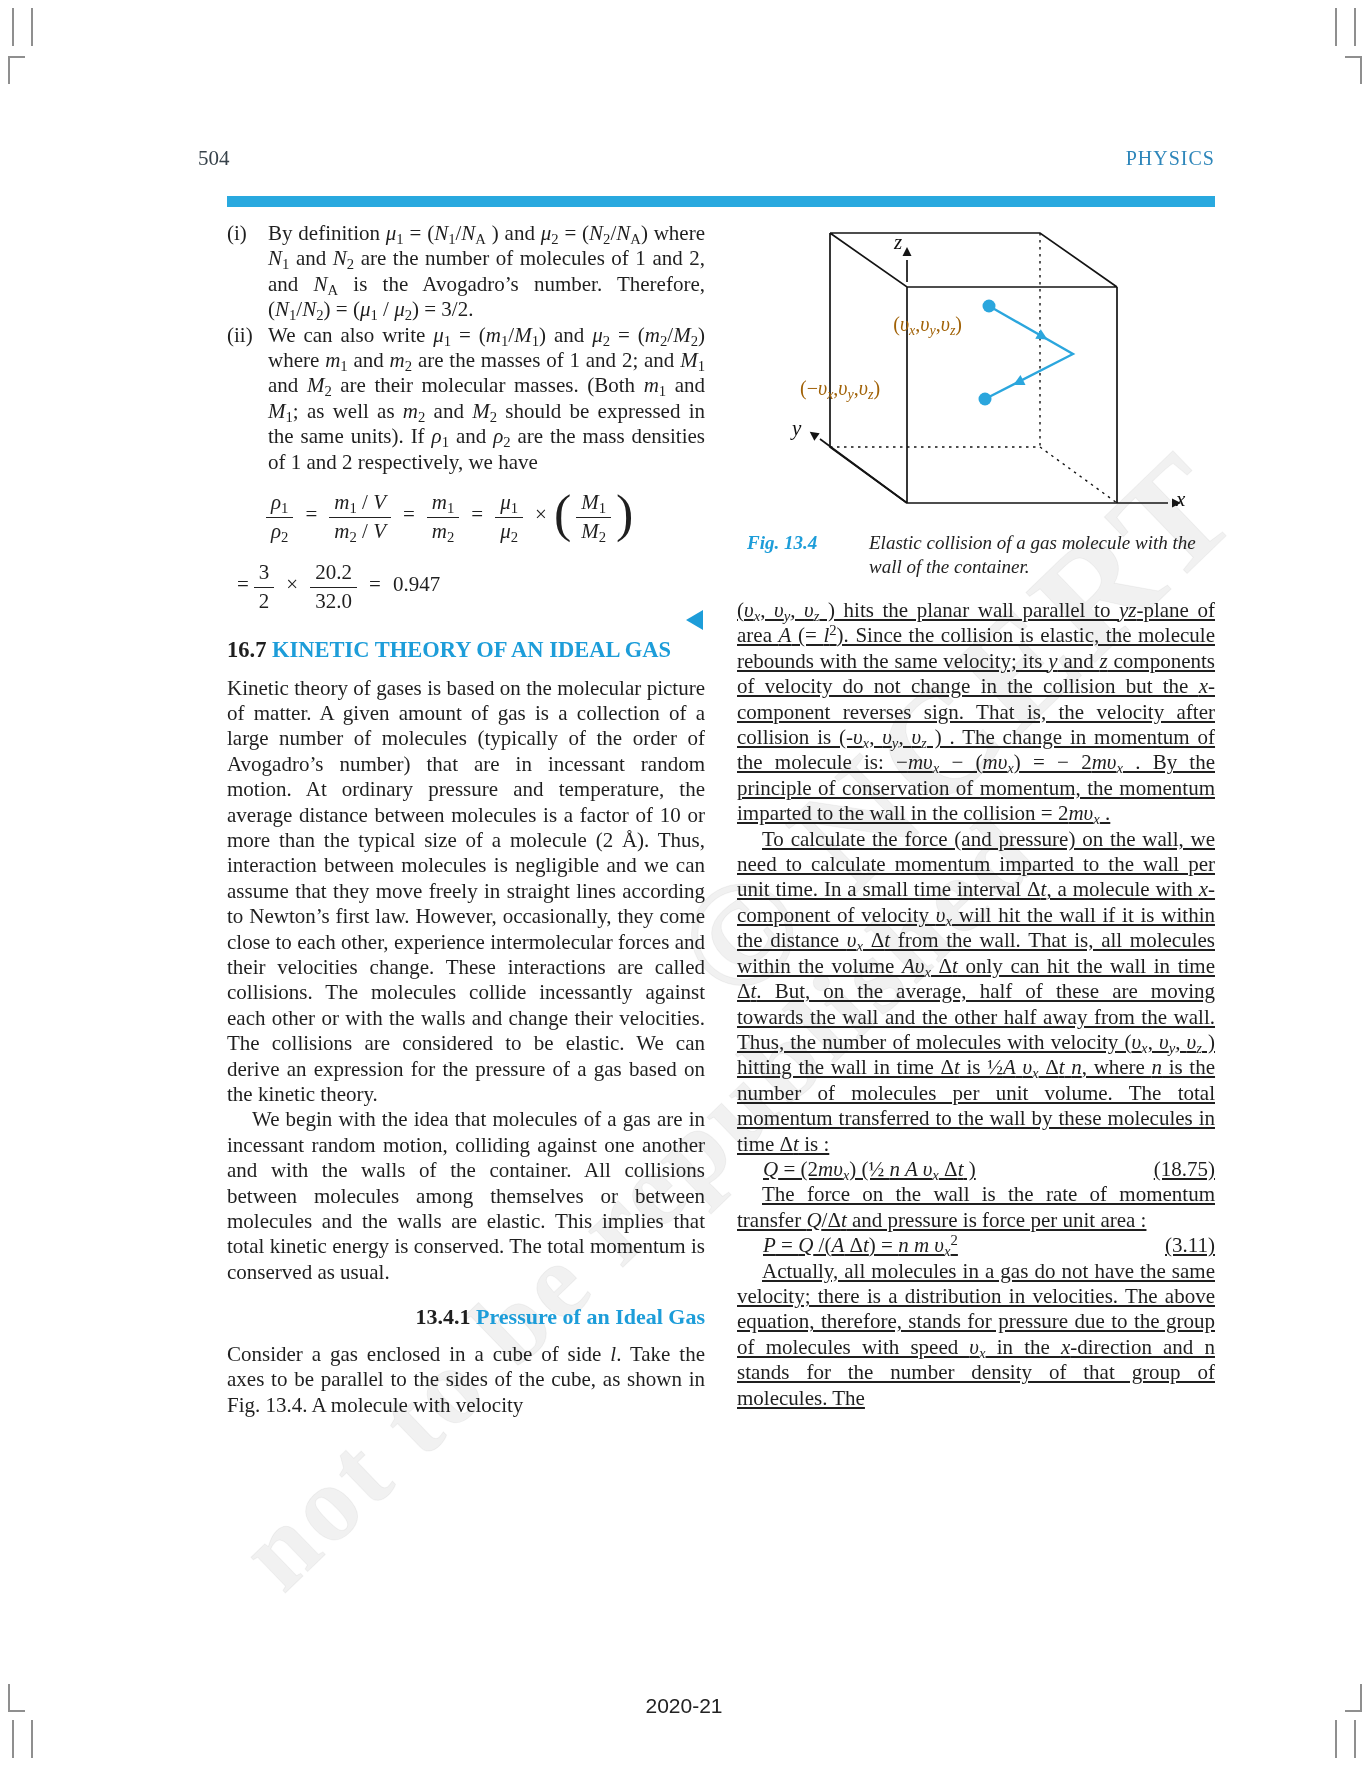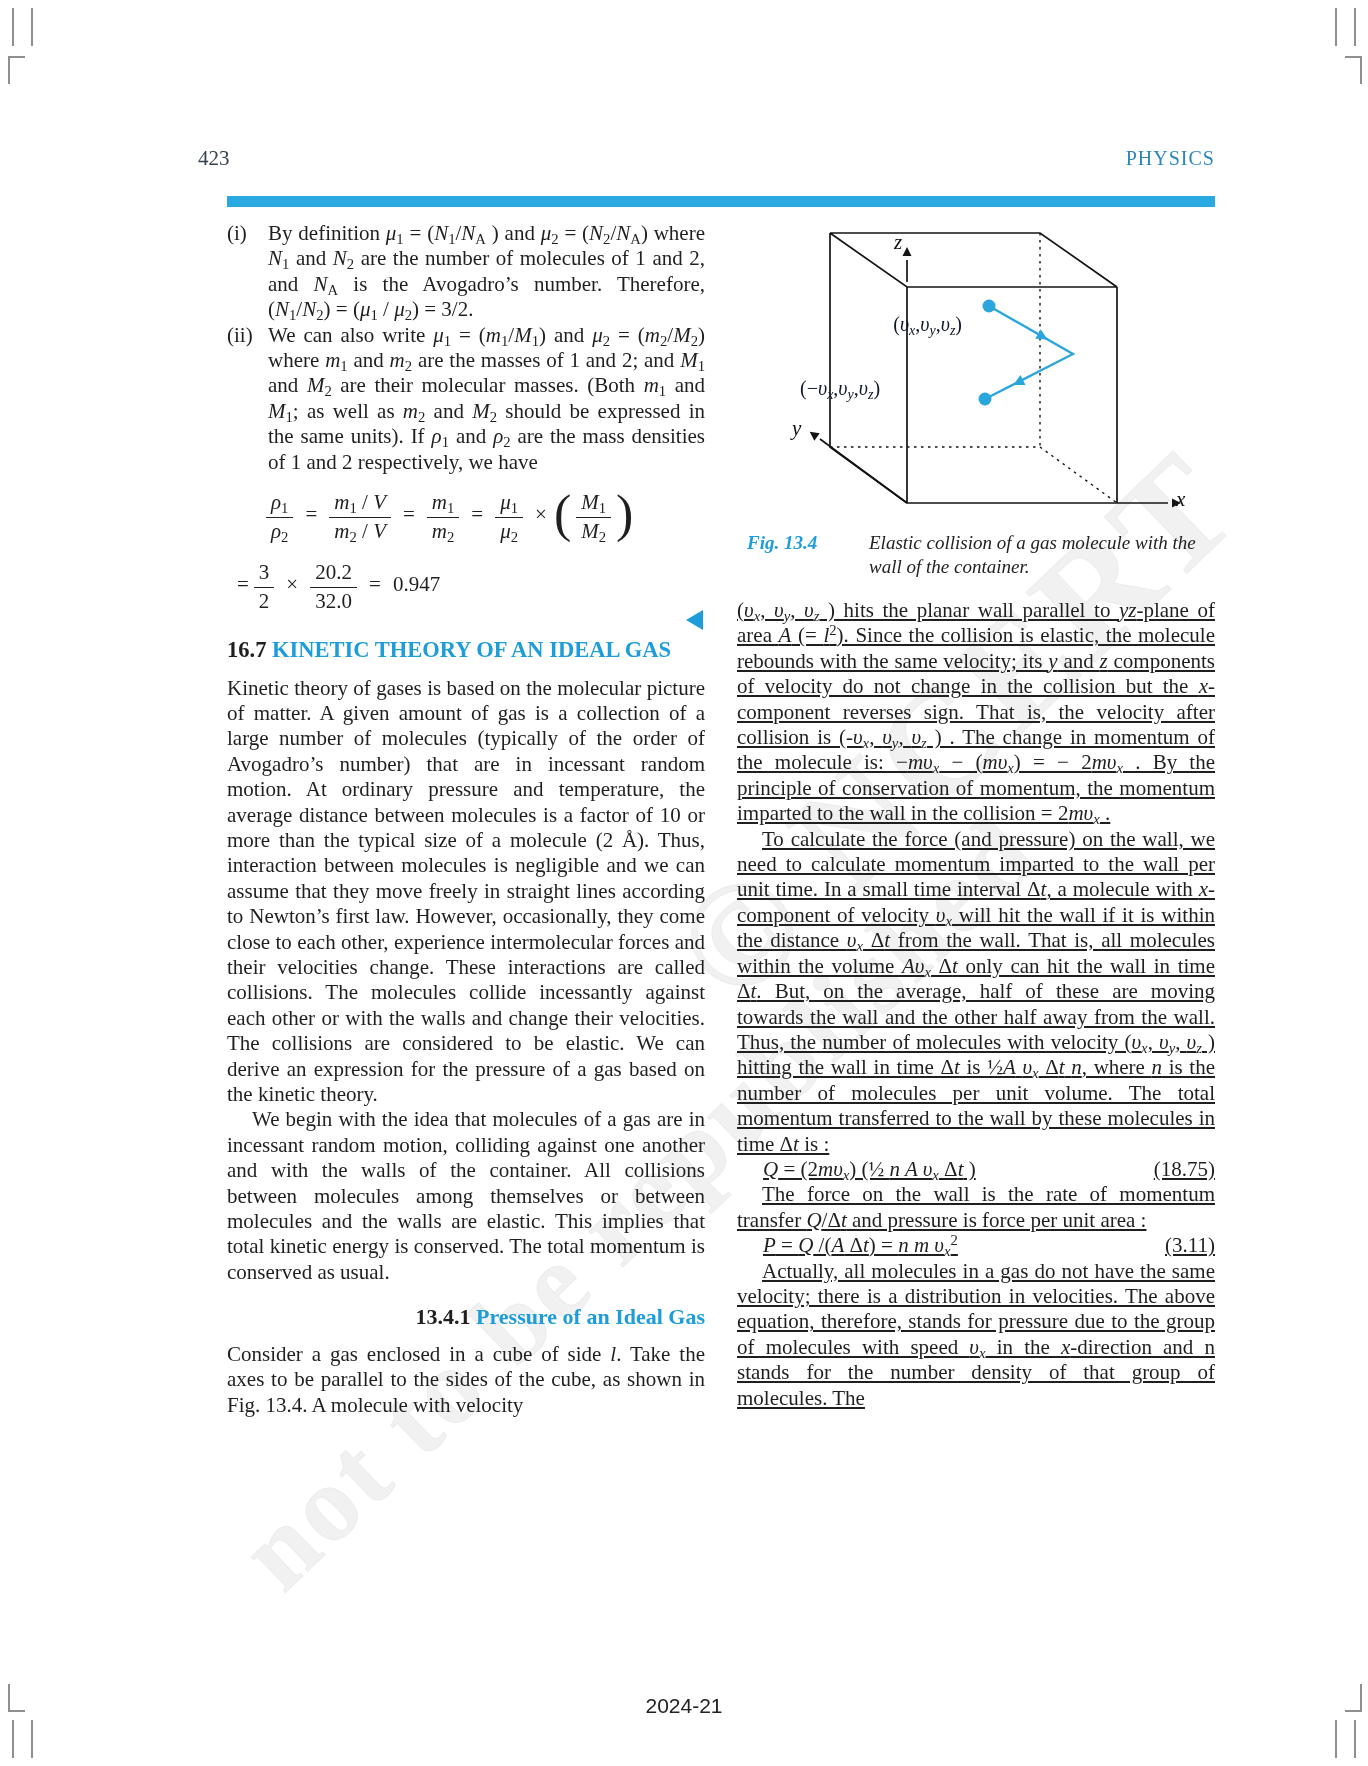--- a/index.html
+++ b/index.html
@@ -50,21 +50,21 @@
   
   .sec{margin:24px 0 13px 0;font-size:22.5px;font-weight:bold;text-align:left;}
   .subsec{margin:19px 0 12px 0;font-size:22px;font-weight:bold;text-align:right;}
   .sectitle{color:var(--accent);}
   
   .answer-marker{position:absolute;left:686px;top:610px;width:0;height:0;z-index:2;
     border-top:10px solid transparent;border-bottom:10px solid transparent;border-right:17px solid var(--accent);}
   
   .figure{position:absolute;left:720px;top:192px;width:478px;height:330px;z-index:2;}
   .axis-label{position:absolute;font-style:italic;font-size:21px;color:#111;}
-  .vlabel{position:absolute;font-size:20px;color:#0f172a;white-space:nowrap;}
+  .vlabel{position:absolute;font-size:20px;color:#a16207;white-space:nowrap;}
   .caption{position:absolute;left:733px;top:531px;width:482px;display:flex;z-index:2;
     font-size:19px;line-height:23.5px;margin-left:14px;}
   .cap-label{flex:0 0 122px;font-weight:bold;font-style:italic;color:var(--accent);}
   .cap-text{font-style:italic;color:#222;}
   
   .footer{position:absolute;left:0;top:1694px;width:100%;text-align:center;
     font-family:"Liberation Sans", sans-serif;font-size:21px;color:#222;z-index:2;}
 </style>
 </head>
 <body>
@@ -82,21 +82,21 @@
   <div class="cm" style="left:31px;top:1720px;width:2px;height:38px;"></div>
   <div class="cmb" style="left:1345px;top:1684px;width:15px;height:26px;border-right:2px solid #8f8f8f;border-bottom:2px solid #8f8f8f;"></div>
   <div class="cm" style="left:1335px;top:1720px;width:2px;height:38px;"></div>
   <div class="cm" style="left:1354px;top:1720px;width:2px;height:38px;"></div>
 
   <div class="watermark">
     <div class="wm1">© NCERT</div>
     <div class="wm2">not to be republished</div>
   </div>
 
-  <div class="page-num">423</div>
+  <div class="page-num">504</div>
   <div class="running-head">PHYSICS</div>
   <div class="rule"></div>
 
   <div class="col" id="col-left">
     <div class="li">
       <span class="lim">(i)</span>
       <span>By definition <i>μ</i><sub>1</sub> = (<i>N</i><sub>1</sub>/<i>N</i><sub>A</sub> ) and <i>μ</i><sub>2</sub> = (<i>N</i><sub>2</sub>/<i>N</i><sub>A</sub>) where <i>N</i><sub>1</sub> and <i>N</i><sub>2</sub> are the number of molecules of 1 and 2, and <i>N</i><sub>A</sub> is the Avogadro’s number. Therefore, (<i>N</i><sub>1</sub>/<i>N</i><sub>2</sub>) = (<i>μ</i><sub>1</sub> / <i>μ</i><sub>2</sub>)  = 3/2.</span>
     </div>
     <div class="li">
       <span class="lim">(ii)</span>
@@ -160,15 +160,15 @@
       <span class="eqnum">(18.75)</span>
     </div>
     <p class="ind">The force on the wall is the rate of momentum transfer <i>Q</i>/Δ<i>t</i>  and pressure is force per unit area :</p>
     <div class="eqrow">
       <span><i>P</i> =  <i>Q</i> /(<i>A</i> Δ<i>t</i>)  =  <i>n m υ<sub>x</sub></i><sup>2</sup></span>
       <span class="eqnum">(3.11)</span>
     </div>
     <p class="ind">Actually, all molecules in a gas do not have the same velocity; there is a distribution in velocities. The above equation, therefore, stands for pressure due to the group of molecules with speed <i>υ<sub>x</sub></i> in  the <i>x</i>-direction and n stands for the number density of that group of molecules. The</p>
   </div>
 
-  <div class="footer">2024-21</div>
+  <div class="footer">2020-21</div>
 
 </div>
 
 </body></html>

